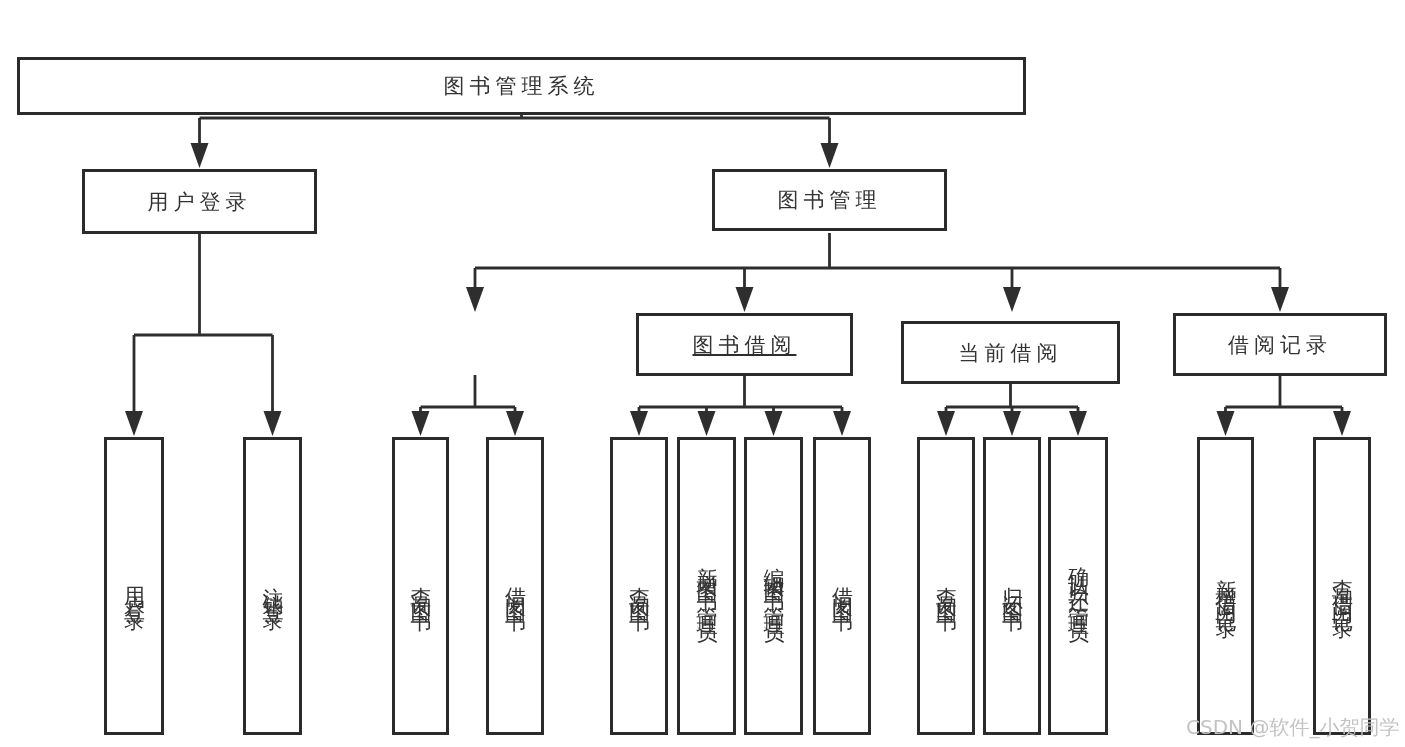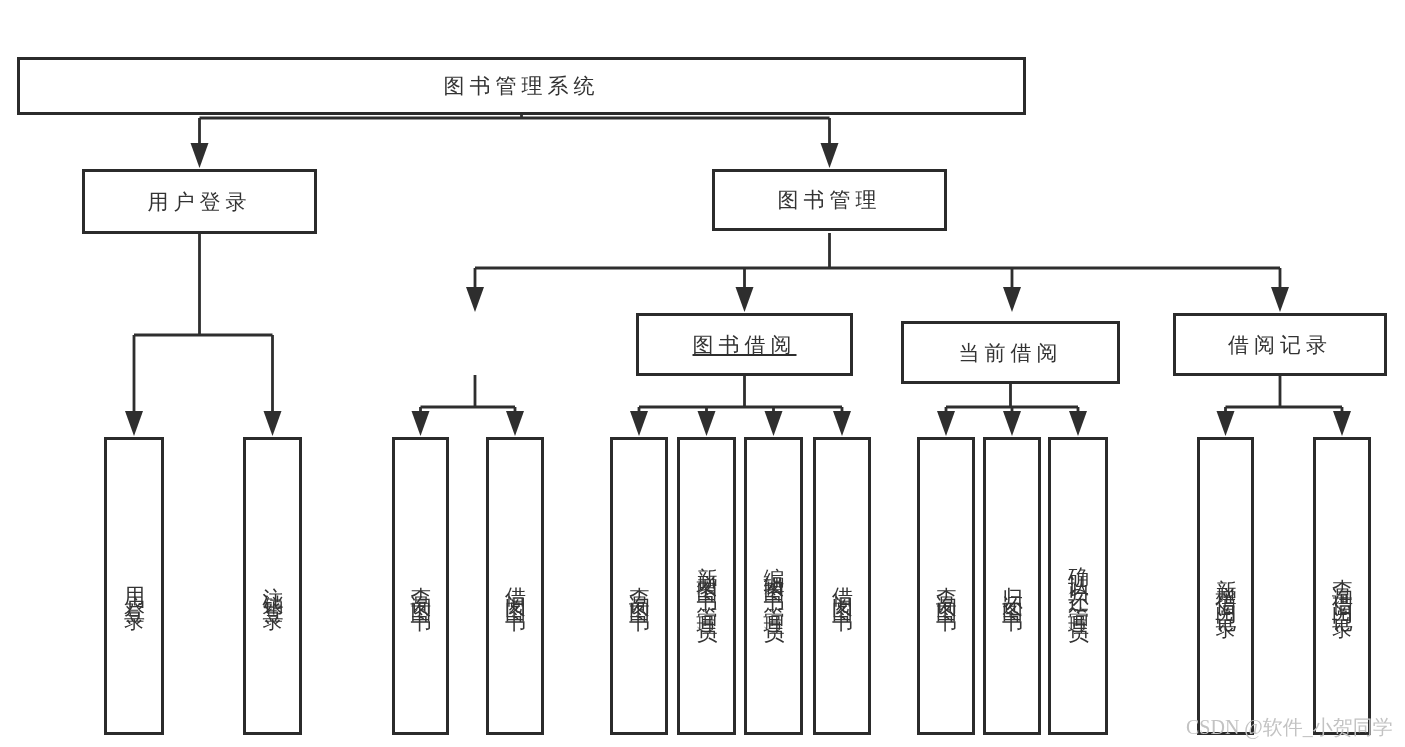--- a/index.html
+++ b/index.html
@@ -42,21 +42,20 @@
     white-space: nowrap;
   }
   .watermark {
     position: absolute;
     left: 1186px;
     top: 714px;
     z-index: 3;
     font-size: 20px;
     color: #c3c3c3;
     white-space: nowrap;
-    font-family: Liberation Serif, serif;
   }
 </style>
 </head>
 <body>
 
 <div class="canvas">
 
   <svg class="wires" width="1405" height="747" viewBox="0 0 1405 747">
 
     <g>

